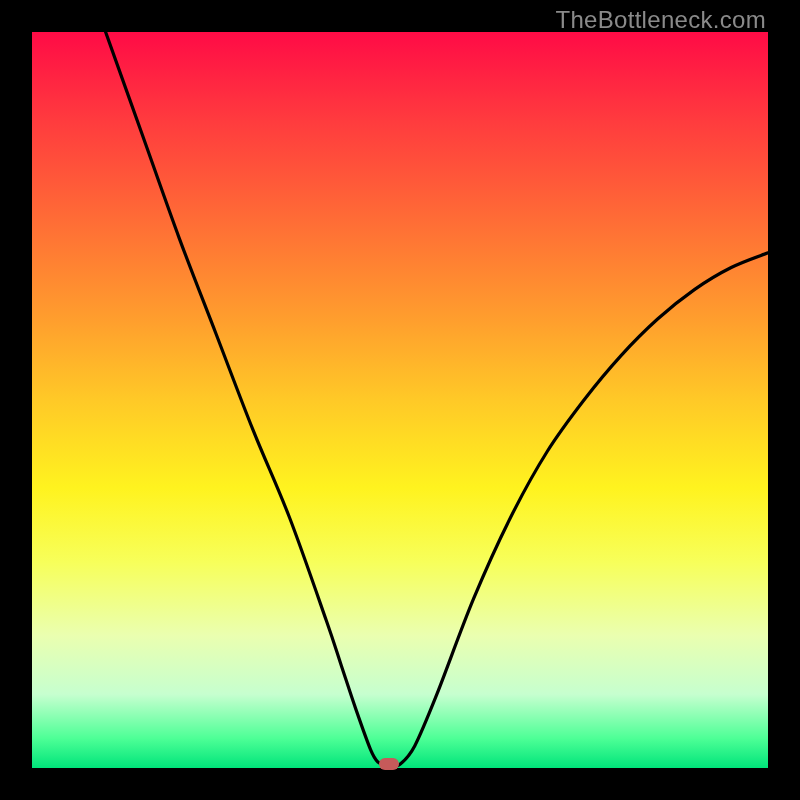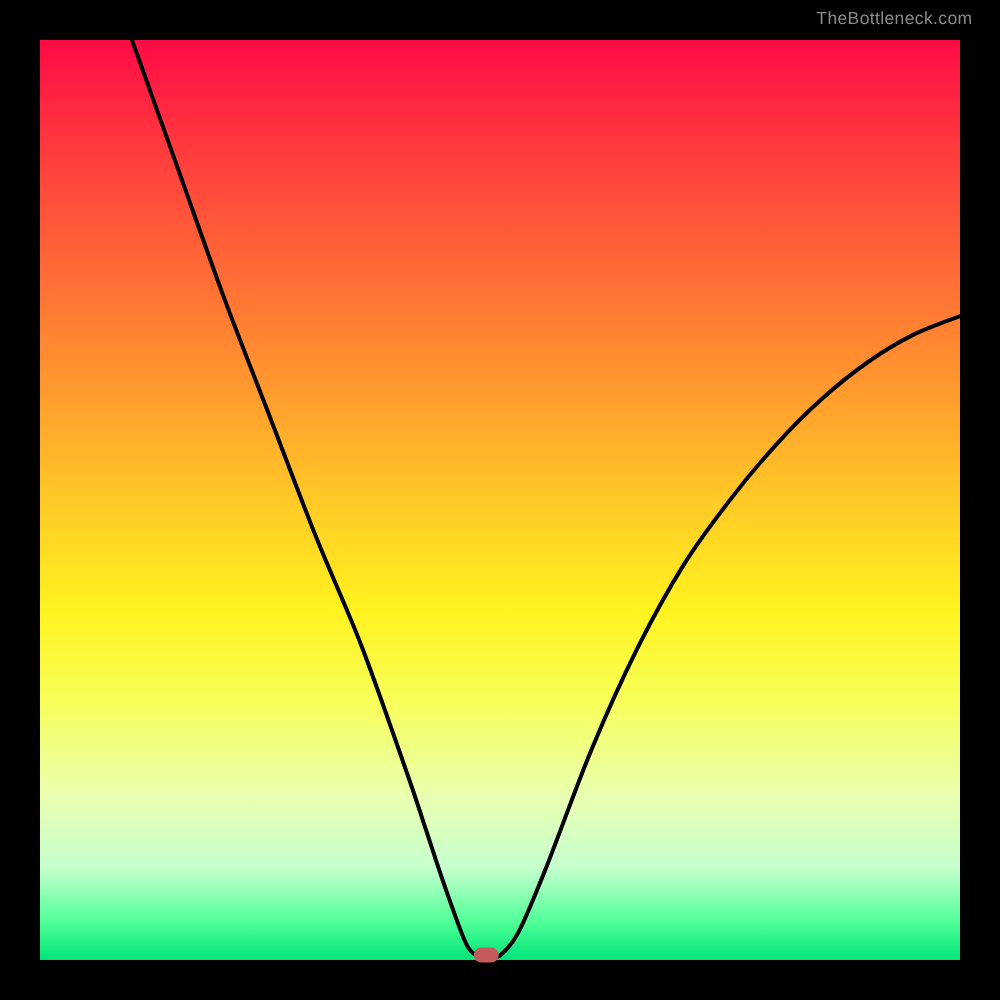--- a/index.html
+++ b/index.html
@@ -36,23 +36,23 @@
       #f7ff5a 72%,
       #eaffb0 82%,
       #c6ffcf 90%,
       #4dff96 96%,
       #00e47a 100%
     );
   }
   .watermark {
     position: absolute;
     top: 6px;
-    right: 22px;
+    right: 34px;
     color: #8a8a8a;
-    font-size: 14px;
+    font-size: 24px;
     font-weight: 500;
     letter-spacing: 0.3px;
   }
   svg.curve {
     position: absolute;
     top: 0;
     left: 0;
     width: 736px;
     height: 736px;
   }

